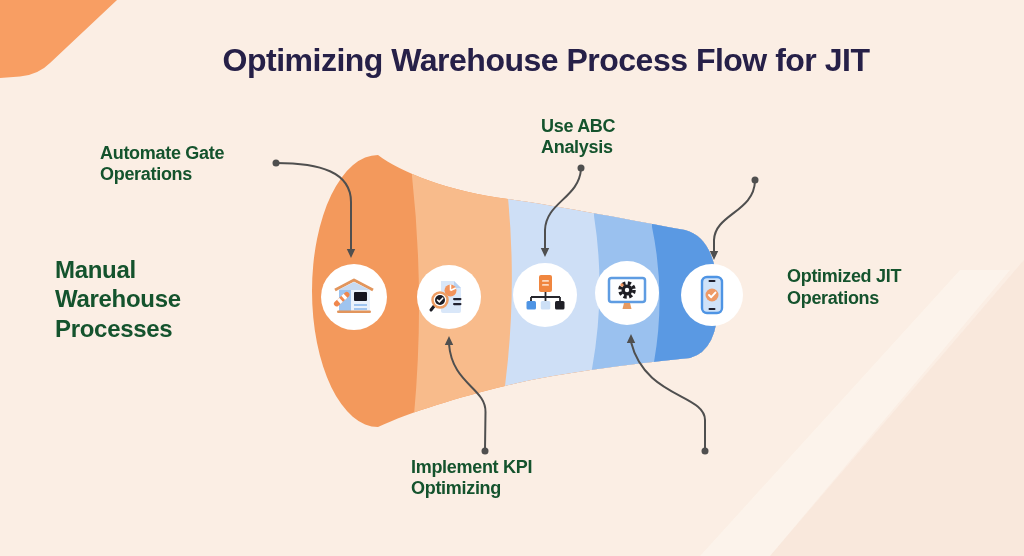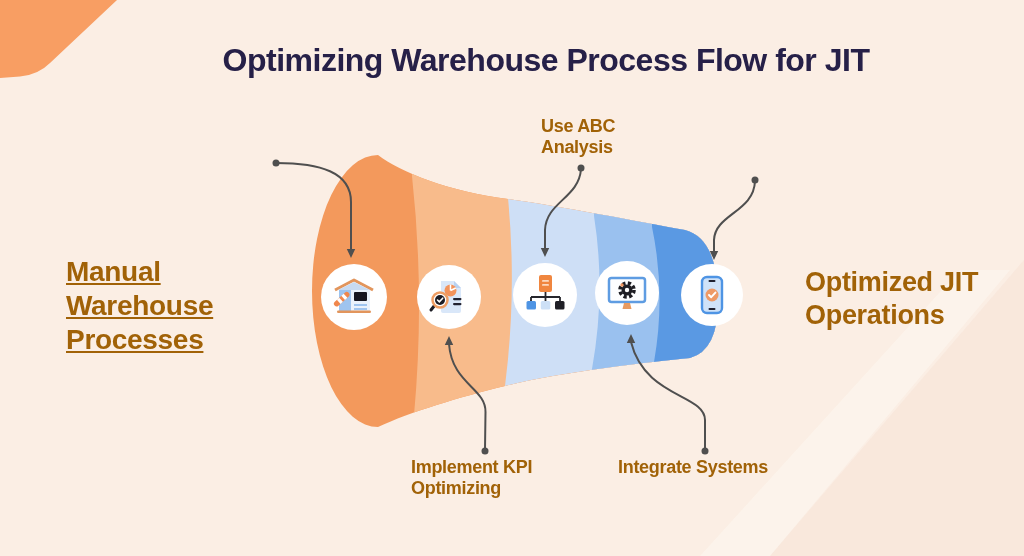--- a/index.html
+++ b/index.html
@@ -2,21 +2,21 @@
 <html><head>
 <meta charset="utf-8">
 <style>
   html,body{margin:0;padding:0;background:#e8e8e8;}
   .canvas{
     position:relative;width:1024px;height:556px;overflow:hidden;
     background:#FBEEE4;
     font-family:"Liberation Sans", sans-serif;
   }
   .lbl{
-    position:absolute;color:#a16207;font-weight:bold;
+    position:absolute;color:#14532d;font-weight:bold;
     letter-spacing:-0.3px;line-height:1.18;
   }
   .title{
     position:absolute;top:42px;left:0;width:100%;text-align:center;
     font-size:32px;font-weight:bold;color:#262048;letter-spacing:-0.5px;padding-left:34px;
   }
   .stage-lbl{font-size:18px;}
   .endpoint-lbl{line-height:1.22;}
   svg{display:block;}
   .layer{position:absolute;top:0;left:0;}
@@ -132,20 +132,20 @@
       <rect x="11" y="3" width="20" height="36" rx="5" fill="#CFE2F8" stroke="#4E94E4" stroke-width="2.4"></rect>
       <rect x="17.5" y="6" width="7" height="2" rx="1" fill="#1E2030"></rect>
       <rect x="17.5" y="34" width="7" height="2" rx="1" fill="#1E2030"></rect>
       <circle cx="21" cy="21" r="6.5" fill="#EE9A66"></circle>
       <path d="M18,21 l2.2,2.2 l4.2,-4.6" stroke="#FFFFFF" stroke-width="2" fill="none" stroke-linecap="round" stroke-linejoin="round"></path>
     </g>
   </svg>
 
   <div class="title">Optimizing Warehouse Process Flow for JIT</div>
 
+  <div class="lbl stage-lbl" style="left:100px;top:143px;width:170px;">Automate Gate Operations</div>
   <div class="lbl stage-lbl" style="left:411px;top:457px;width:175px;">Implement KPI Optimizing</div>
   <div class="lbl stage-lbl" style="left:541px;top:116px;width:95px;">Use ABC Analysis</div>
-  <div class="lbl stage-lbl" style="left:618px;top:457px;width:220px;">Integrate Systems</div>
 
-  <div class="lbl endpoint-lbl" style="left:66px;top:255px;width:150px;font-size:28px;text-decoration:underline;">Manual Warehouse Processes</div>
-  <div class="lbl endpoint-lbl" style="left:805px;top:266px;width:175px;font-size:27px;">Optimized JIT Operations</div>
+  <div class="lbl endpoint-lbl" style="left:55px;top:255px;width:150px;font-size:24px;">Manual Warehouse Processes</div>
+  <div class="lbl endpoint-lbl" style="left:787px;top:266px;width:175px;font-size:18px;">Optimized JIT Operations</div>
 
 </div>
 
 </body></html>

